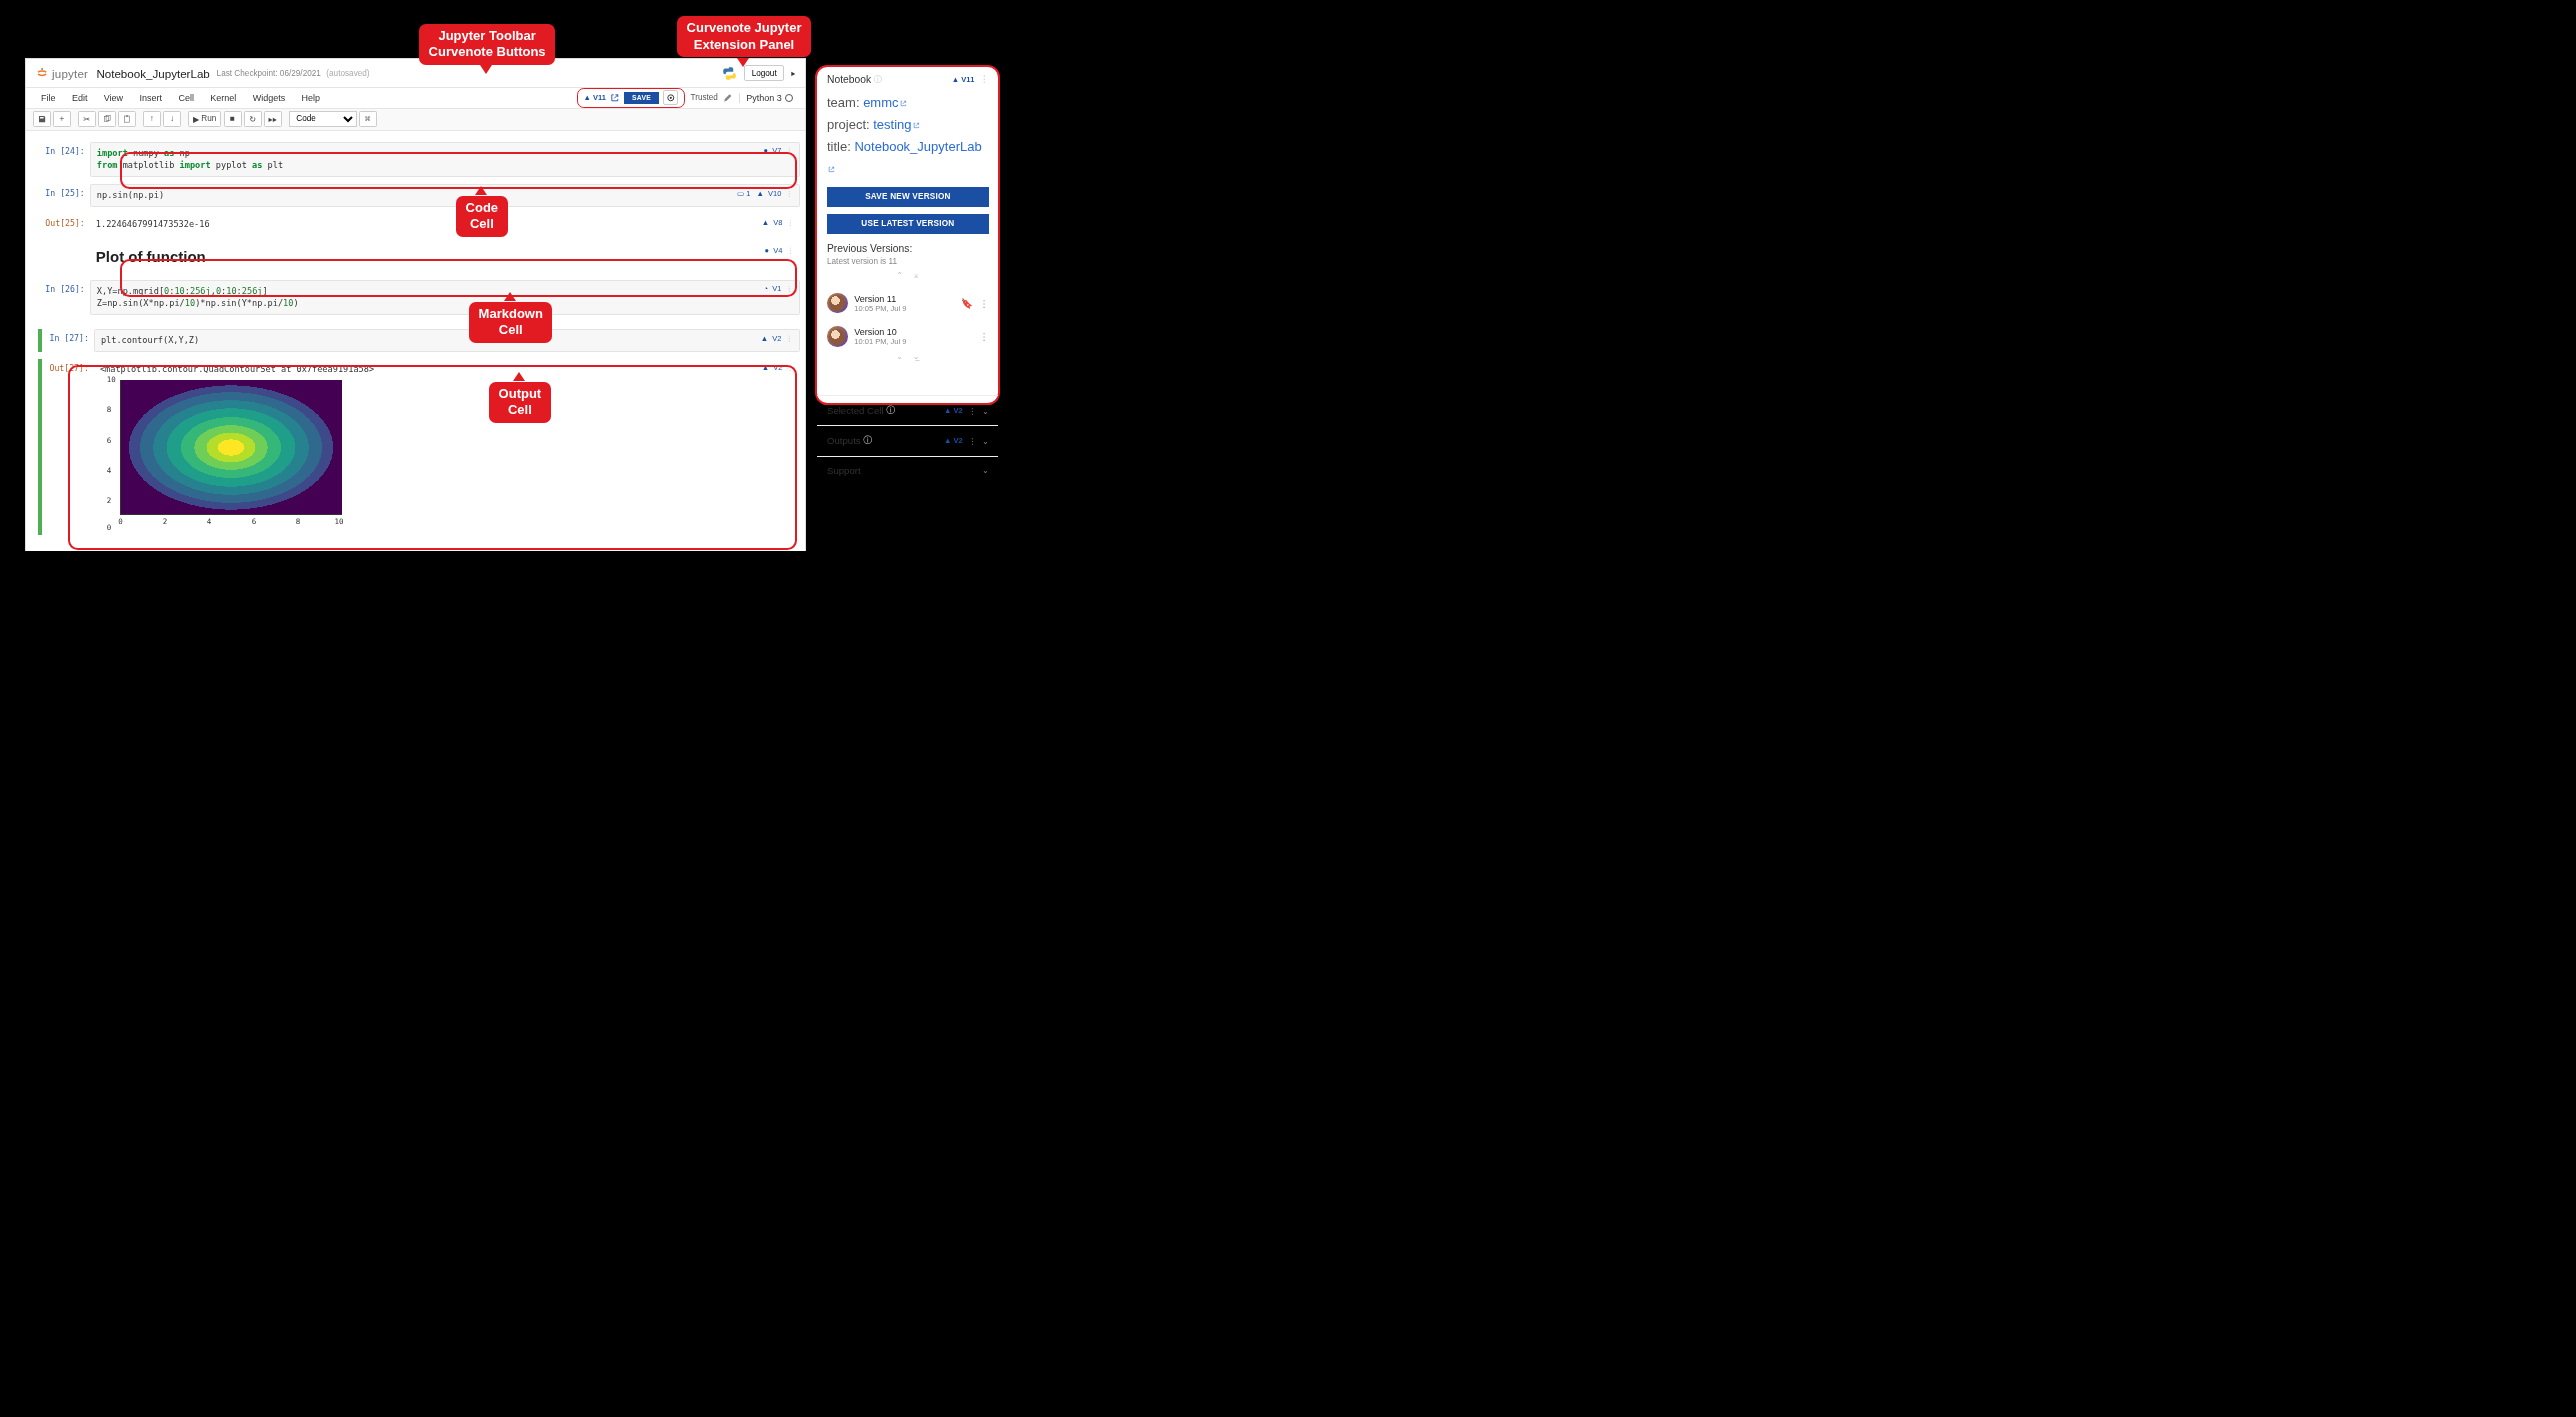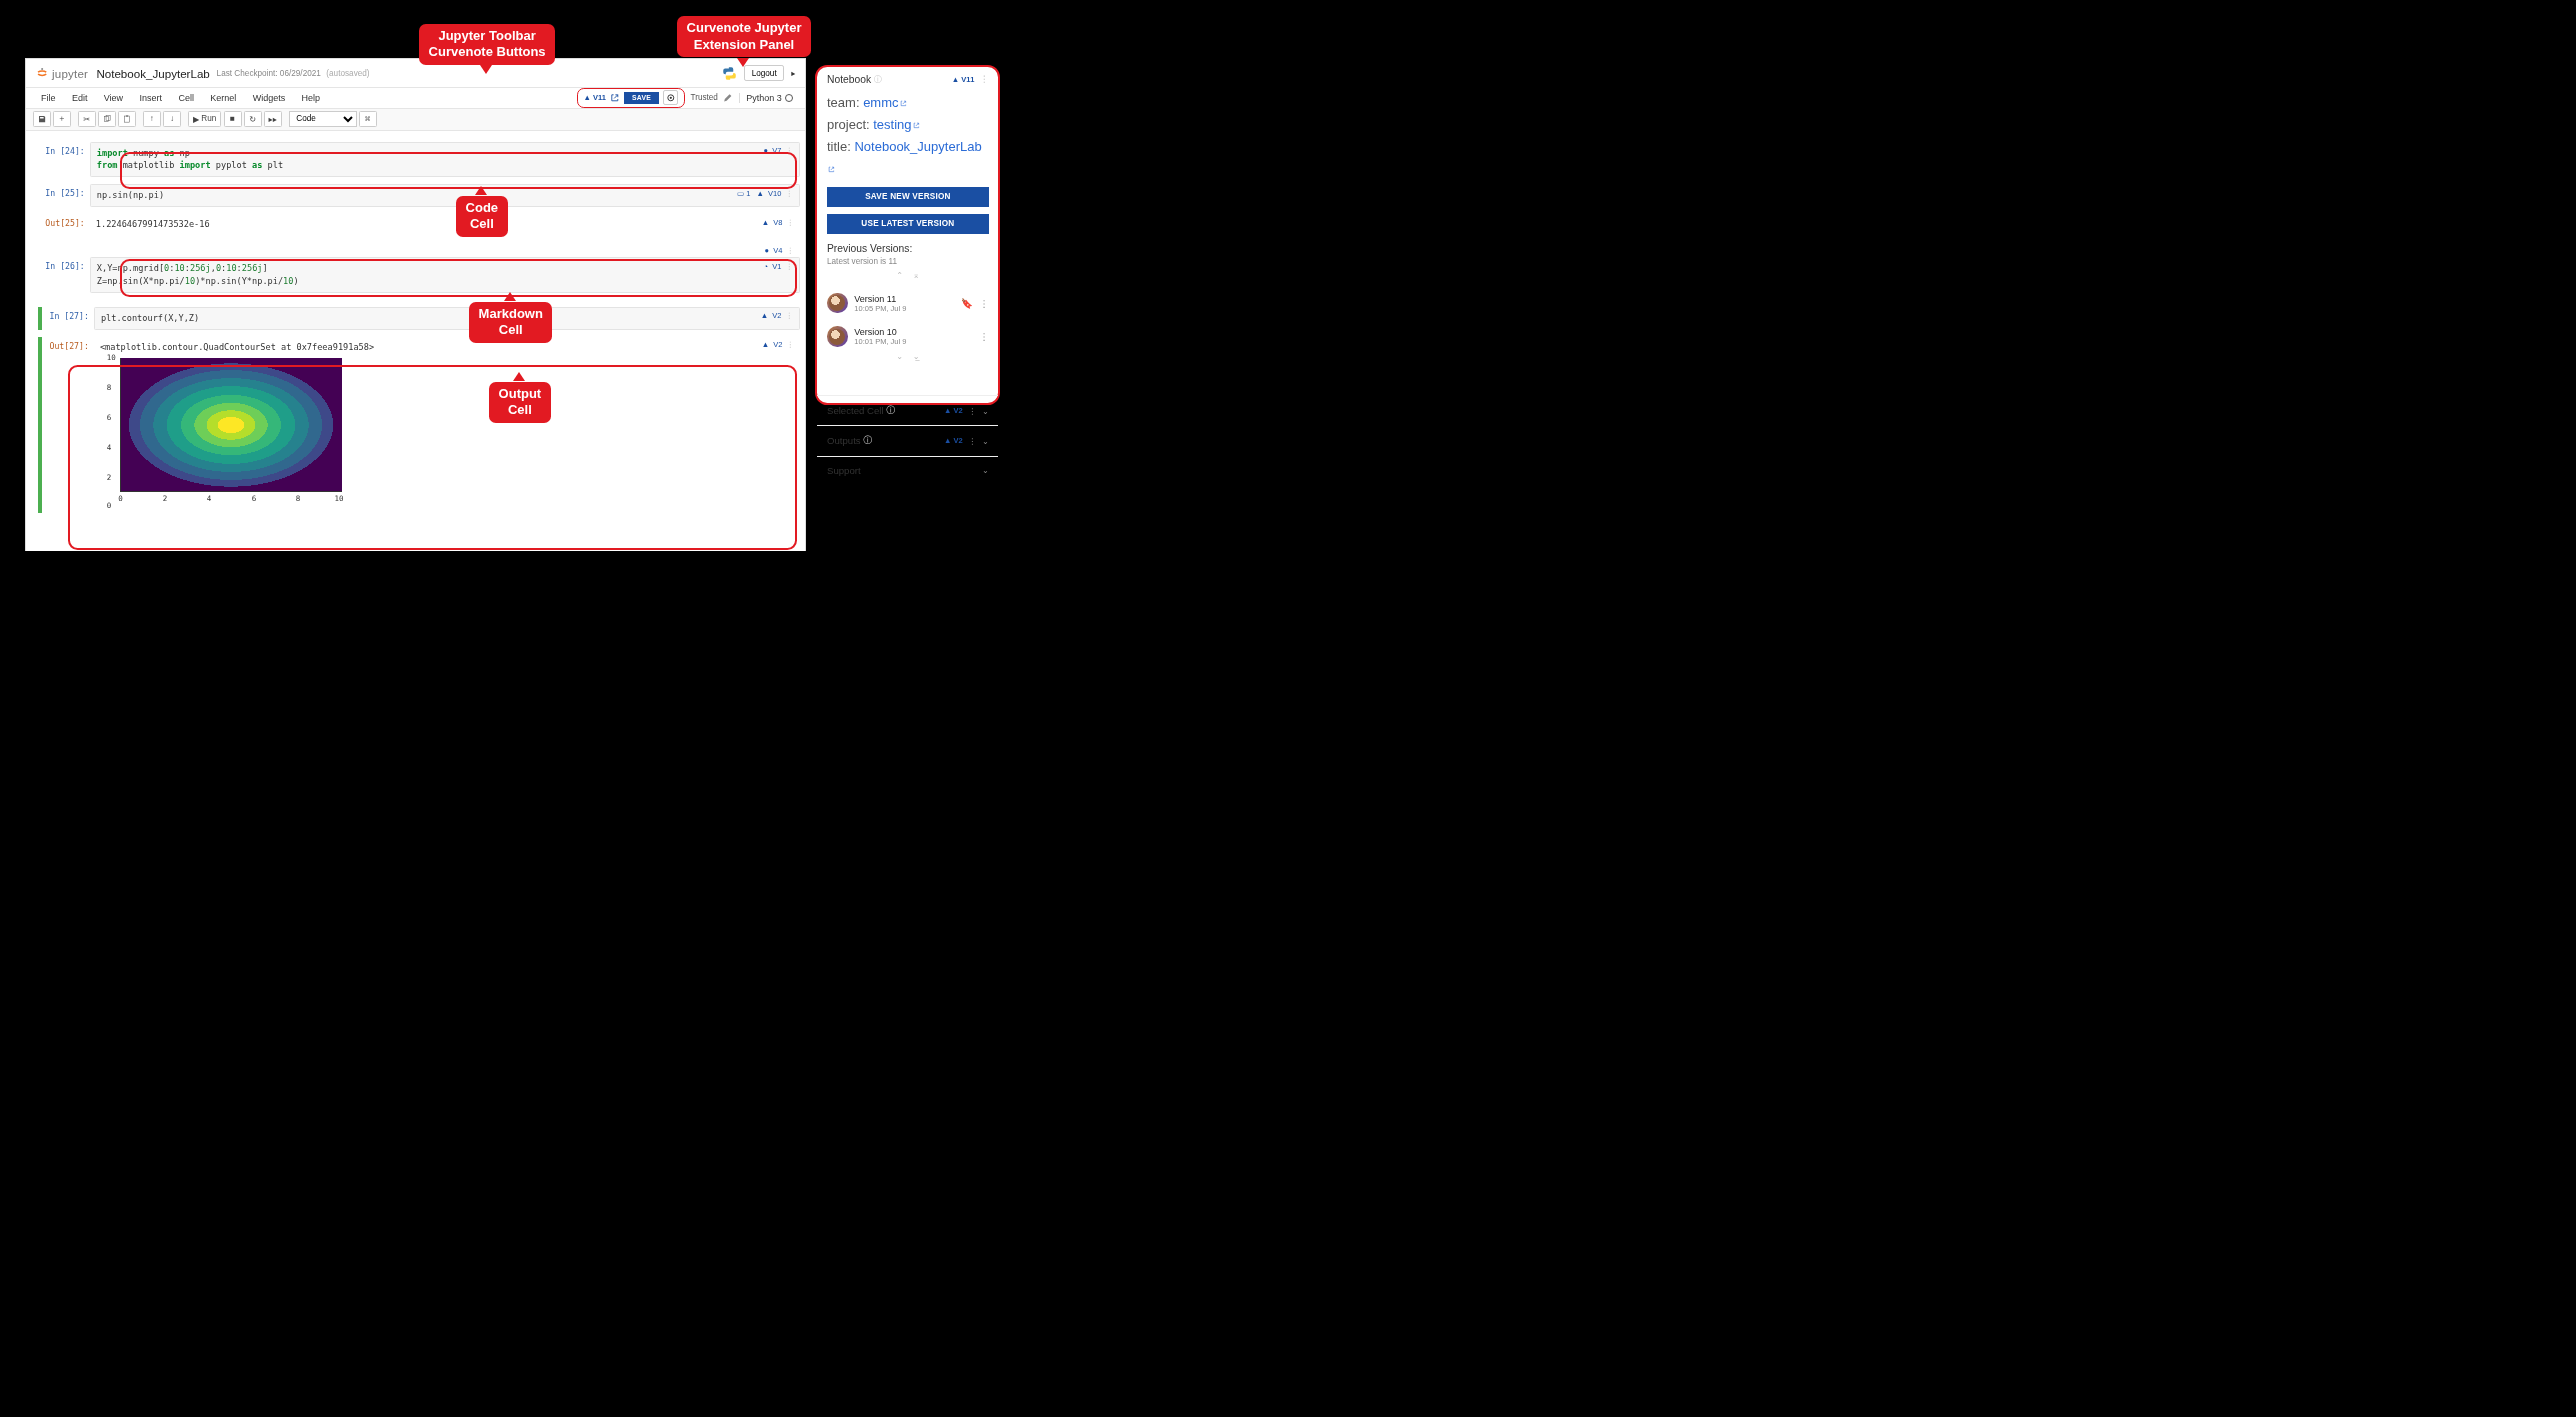--- a/index.html
+++ b/index.html
@@ -211,20 +211,21 @@
         <div class="prompt out">Out[25]:</div>
         <div class="cell-body plain">
           <span>1.2246467991473532e-16</span>
           <div class="cell-badge">▲ <span>V8</span> <span class="dots">⋮</span></div>
         </div>
       </div>
 
       <div class="cell">
         <div class="prompt"></div>
         <div class="cell-body md-cell">
+          <div class="md-h2">Plot of function</div>
           <div class="cell-badge">
               <span style="color:#1a4fa3">●</span> 
               <span>V4</span> 
               <span class="dots">⋮</span>
             </div>
         </div>
       </div>
 
       <div class="cell">
         <div class="prompt in">In [26]:</div>

